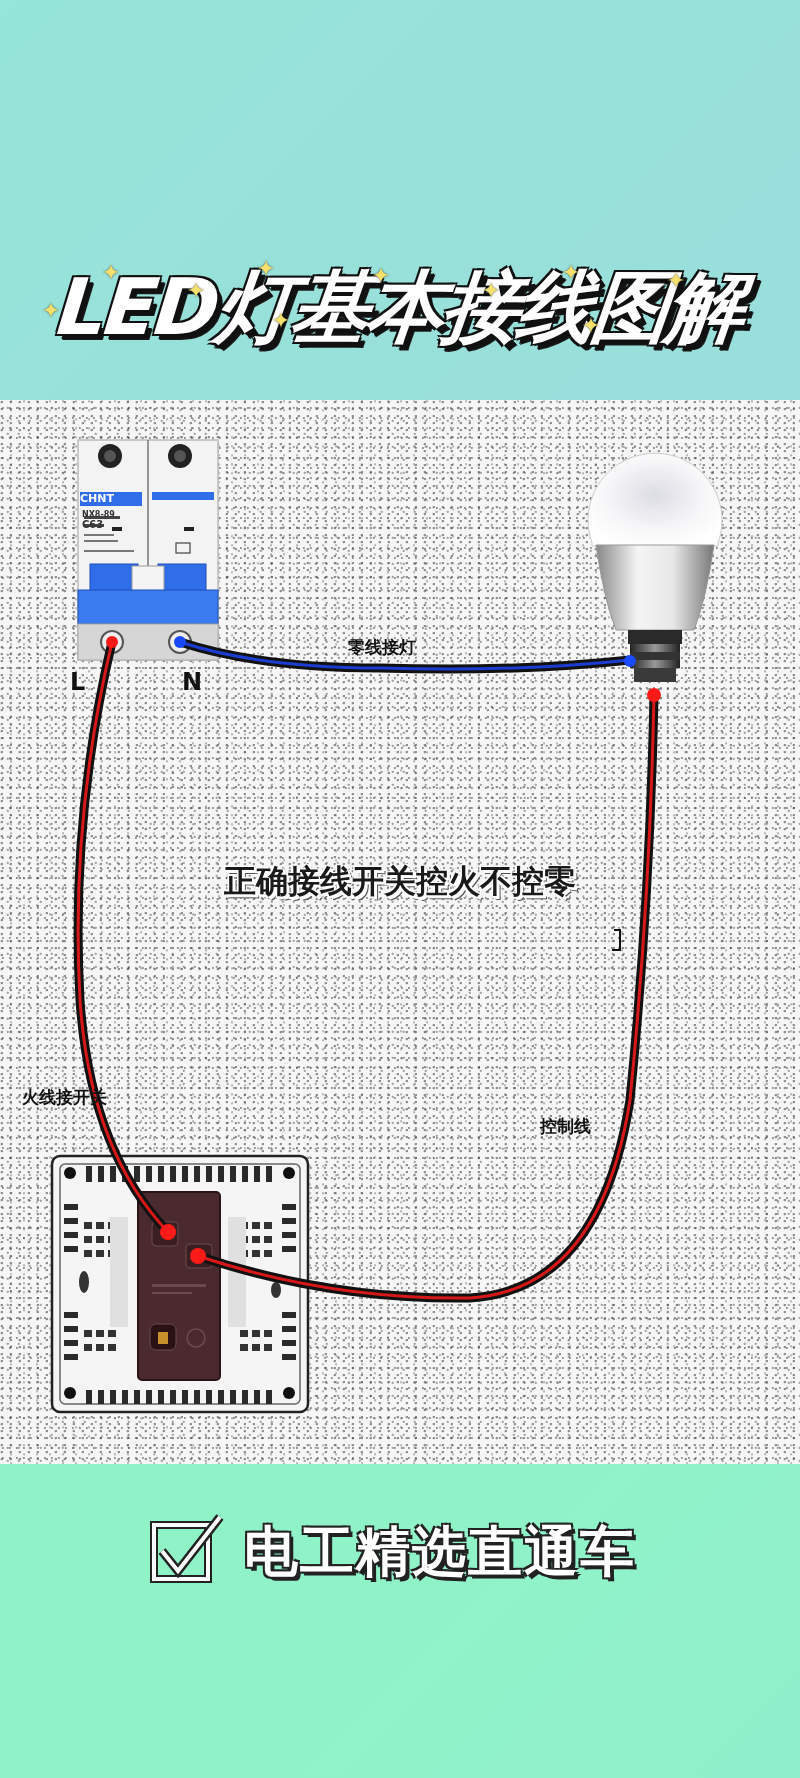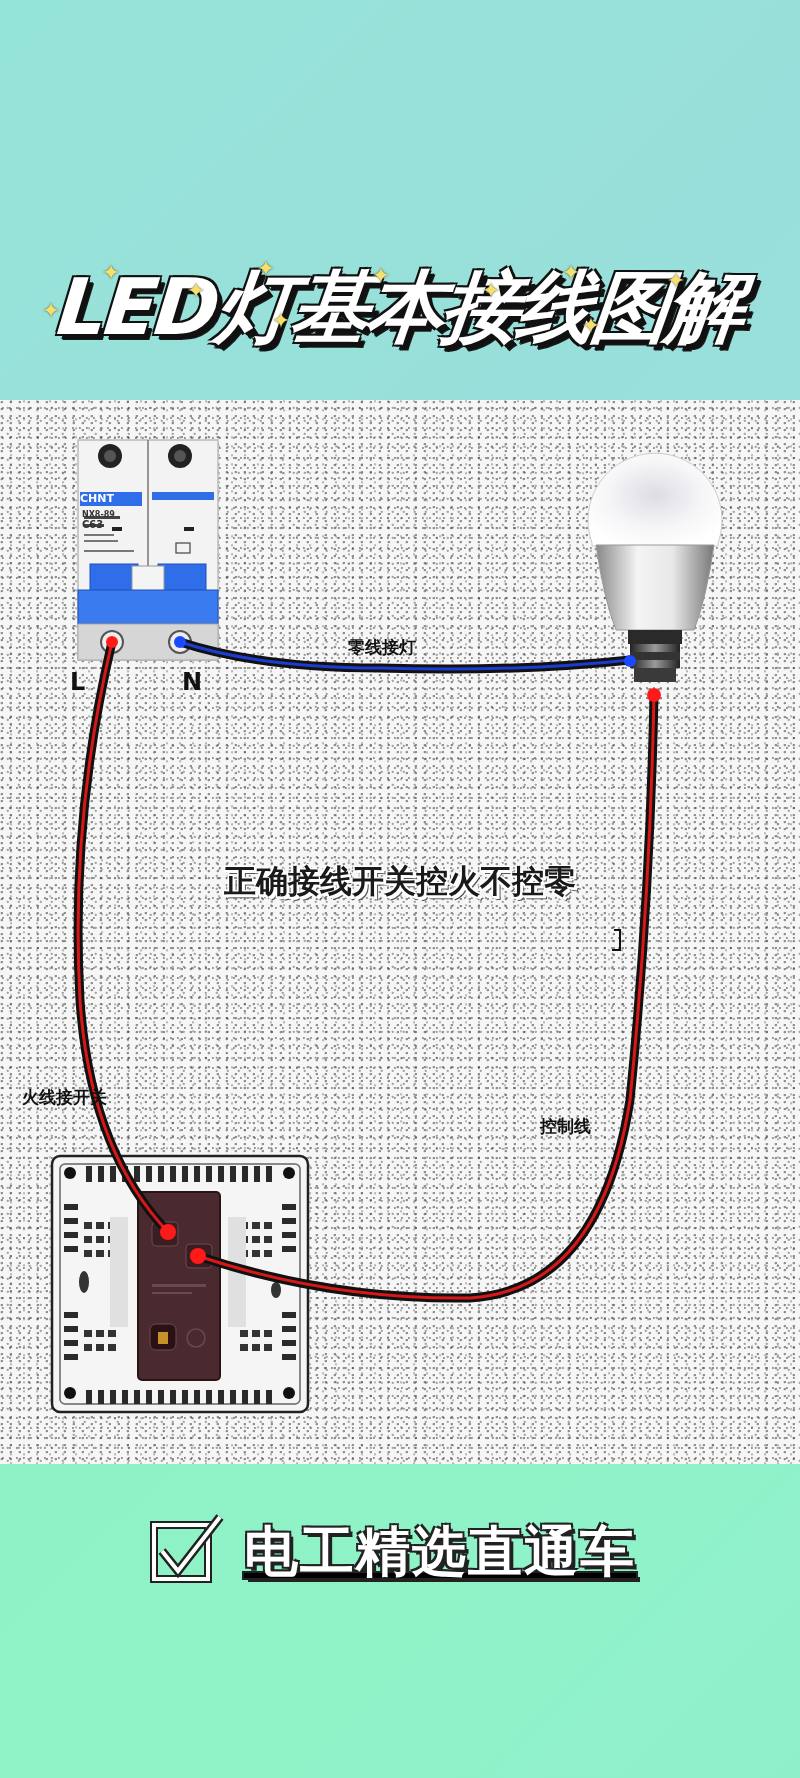--- a/index.html
+++ b/index.html
@@ -41,21 +41,21 @@
         radial-gradient(circle at 85% 15%, rgba(90,90,90,0.4) 0.8px, transparent 1.5px);
       background-size: 9px 7px, 11px 13px, 7px 10px, 13px 9px;
       overflow: hidden;
     }
     .bottom-band {
       position: absolute; left: 0; top: 1464px; width: 800px; height: 314px;
       background: linear-gradient(135deg, #8ef2c6 0%, #90f3c8 50%, #8fefcb 100%);
     }
     .footer-brand {
       position: absolute; left: 150px; top: 1510px; height: 84px;
-      display: flex; align-items: center; text-decoration: underline;
+      display: flex; align-items: center;
     }
     .check-box {
       position: relative; width: 66px; height: 66px; margin-right: 28px;
     }
     .brand-text {
       font-family: "DejaVu Sans", sans-serif;
       font-size: 54px; font-weight: bold; color: #ffffff;
       letter-spacing: 2px;
       text-shadow:
         -2px -2px 0 #222, 2px -2px 0 #222, -2px 2px 0 #222, 2px 2px 0 #222,

